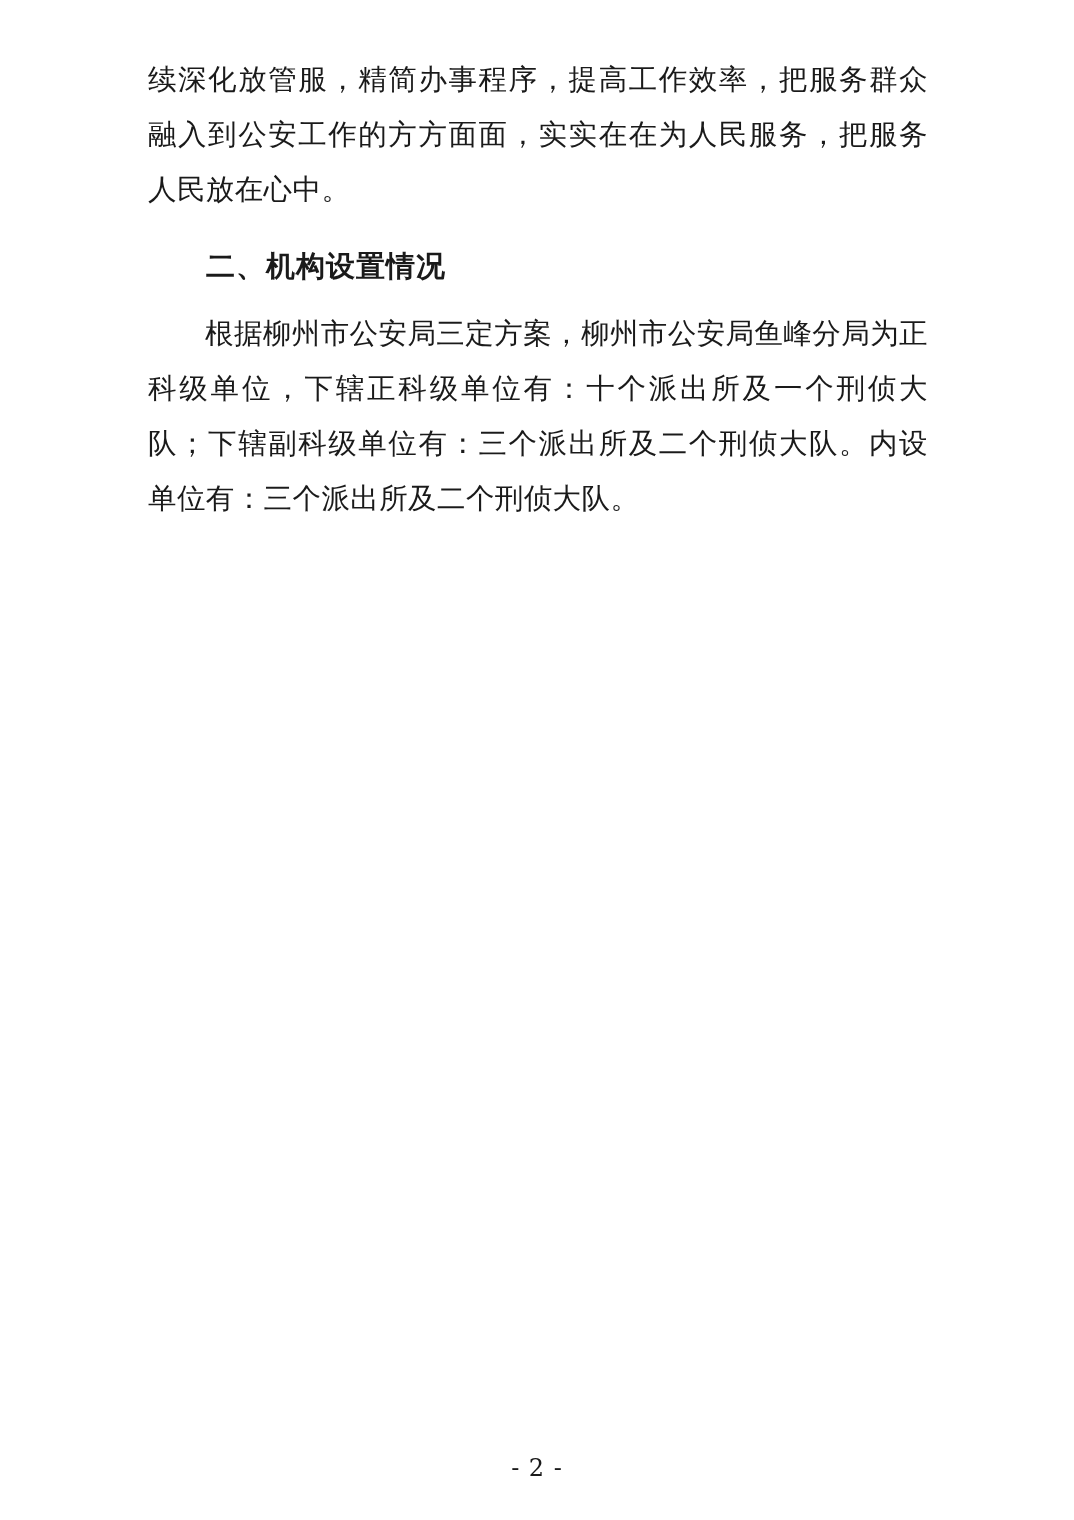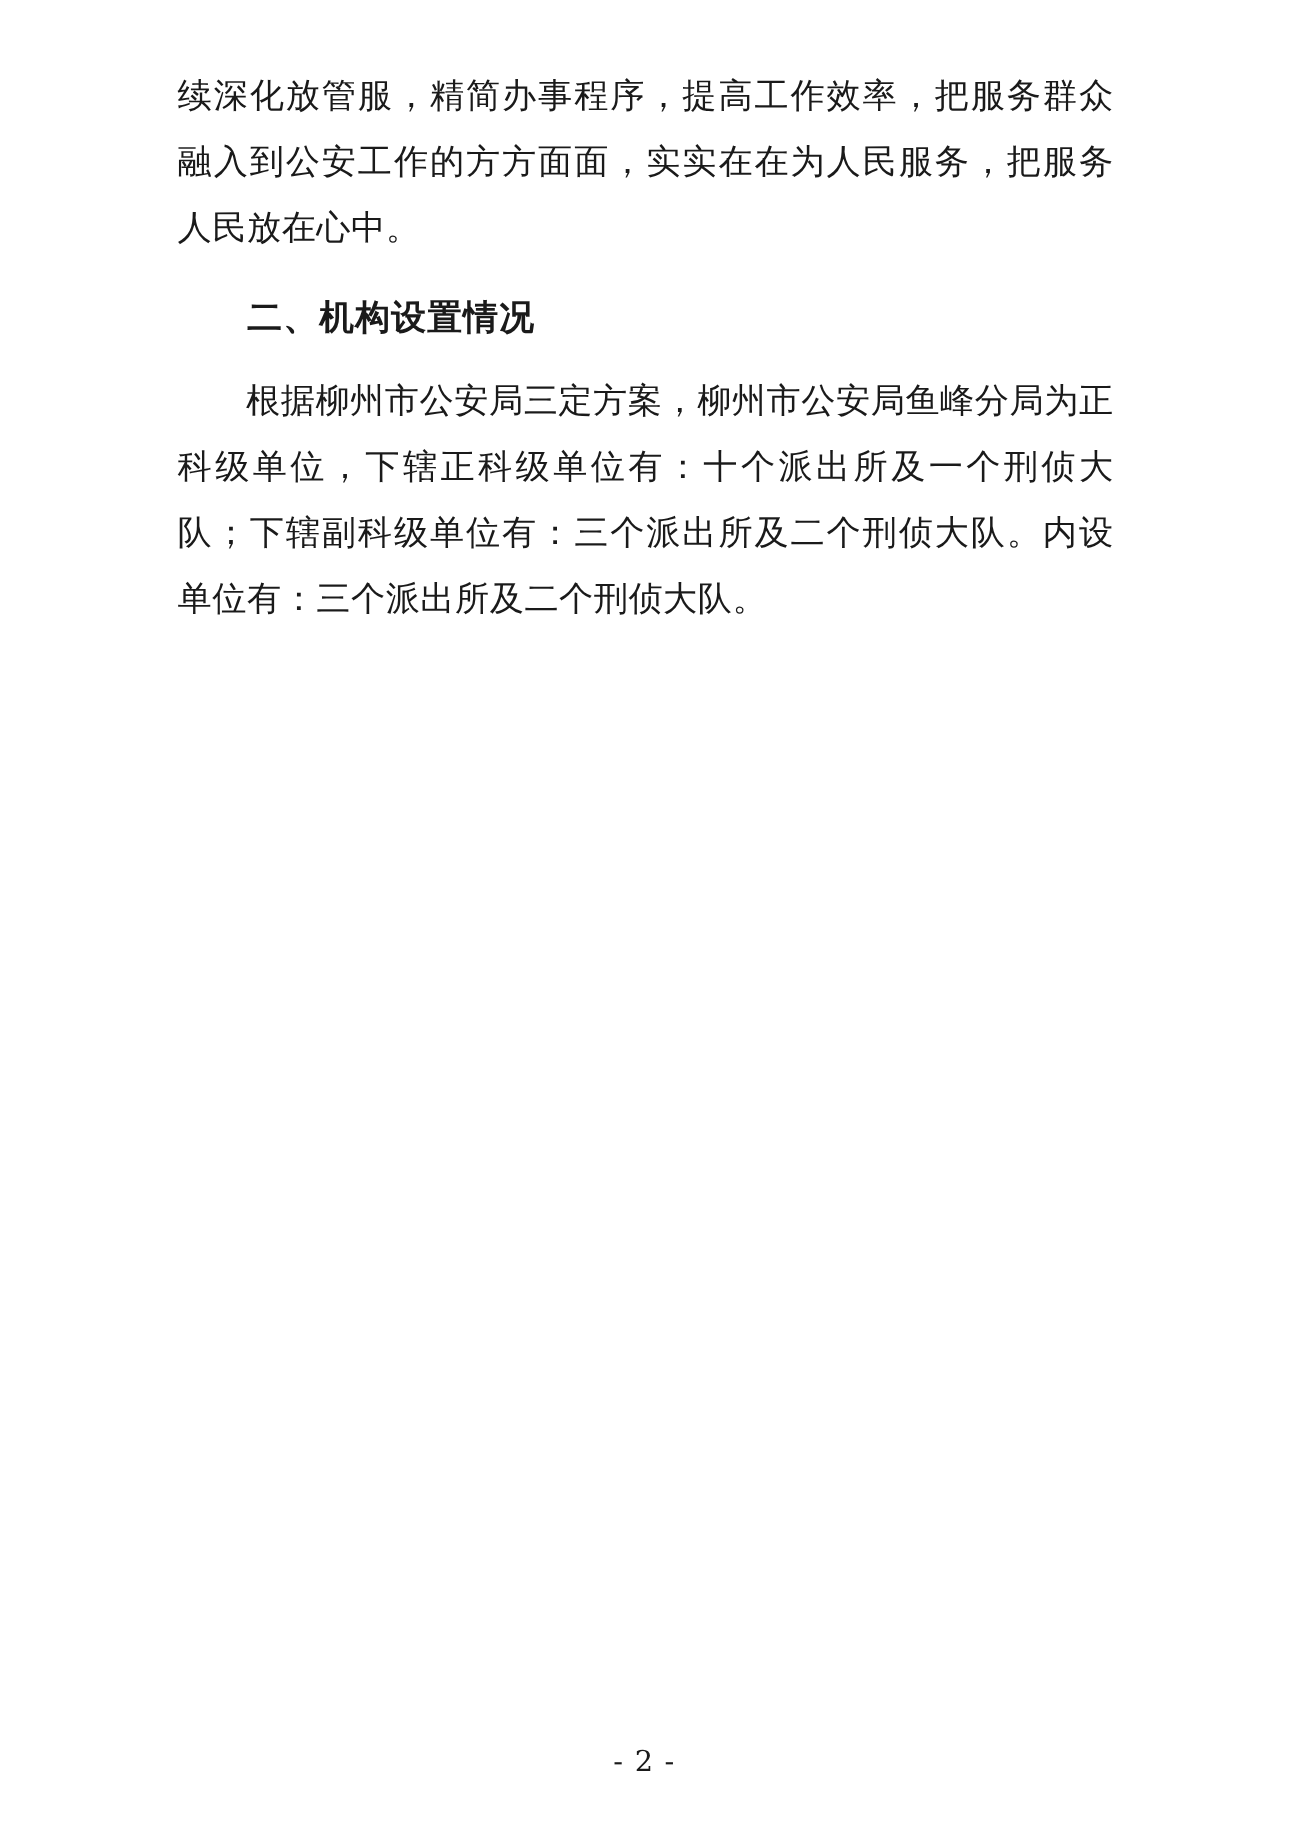--- a/index.html
+++ b/index.html
@@ -34,21 +34,21 @@
     margin: 0 0 0 0;
     white-space: normal;
   }
   .para.indent {
     text-indent: 2em;
   }
   .heading {
     font-size: 29px;
     line-height: 55px;
     font-weight: bold;
-    font-family: Liberation Mono, monospace;
+    font-family: Liberation Serif, serif;
     text-indent: 2em;
     margin: 22px 0 12px 0;
     letter-spacing: 1px;
   }
   .page-number {
     position: absolute;
     left: 0;
     right: 0;
     bottom: 38px;
     text-align: center;

